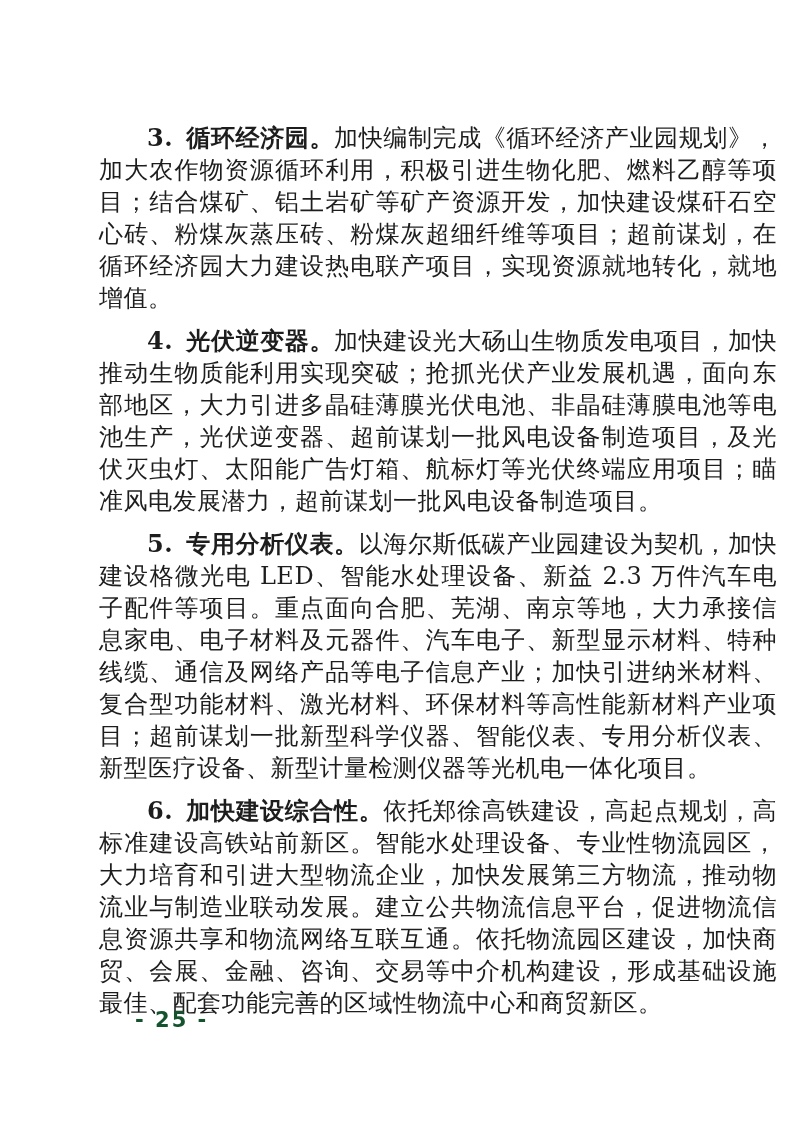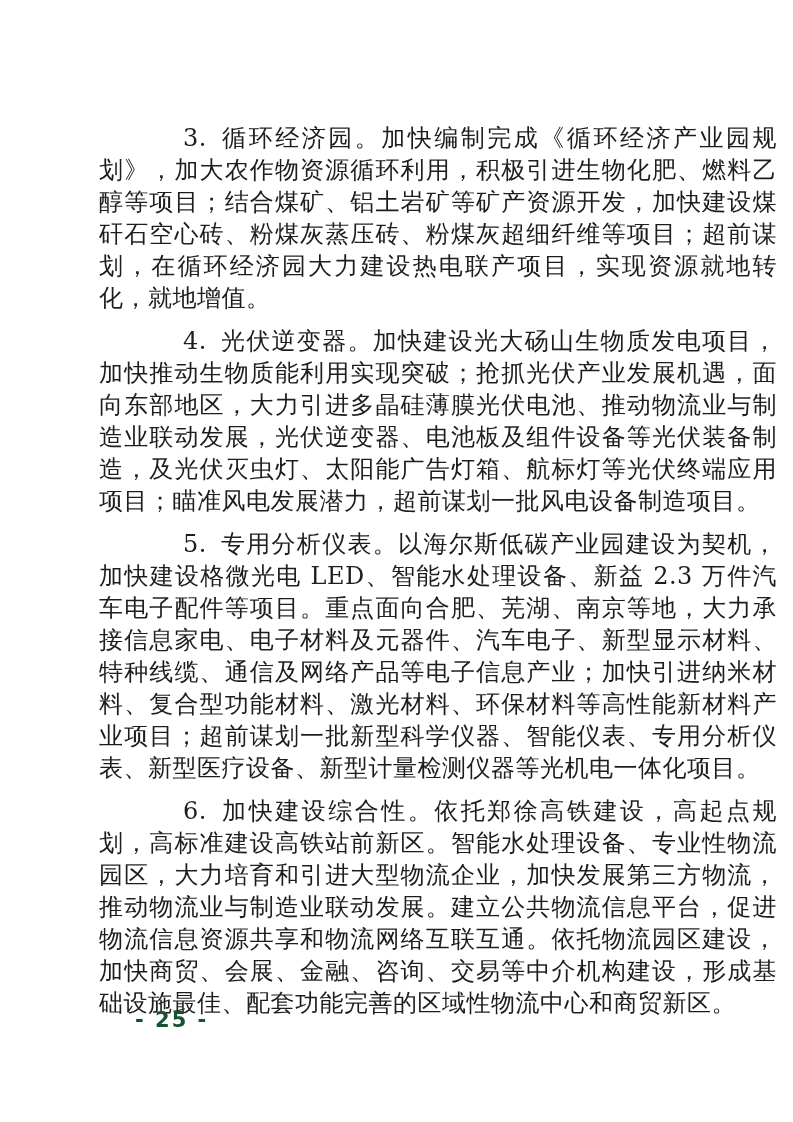--- a/index.html
+++ b/index.html
@@ -26,22 +26,21 @@
     margin: 0 0 11px 0;
     font-size: 24px;
     line-height: 32px;
     color: #1d1d1d;
     text-align: justify;
     text-indent: 2em;
     letter-spacing: 0.5px;
     word-break: break-all;
   }
   .para-lead {
-    font-weight: normal;
-    margin-left: 36px;
+    font-weight: bold;
   }
   .para-num {
     margin-right: 0.55em;
   }
   .page-number {
     position: absolute;
     left: 135px;
     top: 1008px;
     font-size: 21px;
     font-weight: bold;
@@ -54,21 +53,21 @@
 <body>
 
 <div class="page">
   <div class="content">
 
     <p class="para">
       <span class="para-lead"><span class="para-num">3.</span><span>循环经济园。</span></span><span>加快编制完成《循环经济产业园规划》，加大农作物资源循环利用，积极引进生物化肥、燃料乙醇等项目；结合煤矿、铝土岩矿等矿产资源开发，加快建设煤矸石空心砖、粉煤灰蒸压砖、粉煤灰超细纤维等项目；超前谋划，在循环经济园大力建设热电联产项目，实现资源就地转化，就地增值。</span>
     </p>
 
     <p class="para">
-      <span class="para-lead"><span class="para-num">4.</span><span>光伏逆变器。</span></span><span>加快建设光大砀山生物质发电项目，加快推动生物质能利用实现突破；抢抓光伏产业发展机遇，面向东部地区，大力引进多晶硅薄膜光伏电池、推动物流业与制造业联动发展，光伏逆变器、电池板及组件设备等光伏装备制造，及光伏灭虫灯、太阳能广告灯箱、航标灯等光伏终端应用项目；瞄准风电发展潜力，超前谋划一批风电设备制造项目。</span>
+      <span class="para-lead"><span class="para-num">4.</span><span>光伏逆变器。</span></span><span>加快建设光大砀山生物质发电项目，加快推动生物质能利用实现突破；抢抓光伏产业发展机遇，面向东部地区，大力引进多晶硅薄膜光伏电池、非晶硅薄膜电池等电池生产，光伏逆变器、超前谋划一批风电设备制造项目，及光伏灭虫灯、太阳能广告灯箱、航标灯等光伏终端应用项目；瞄准风电发展潜力，超前谋划一批风电设备制造项目。</span>
     </p>
 
     <p class="para">
       <span class="para-lead"><span class="para-num">5.</span><span>专用分析仪表。</span></span><span>以海尔斯低碳产业园建设为契机，加快建设格微光电 LED、智能水处理设备、新益 2.3 万件汽车电子配件等项目。重点面向合肥、芜湖、南京等地，大力承接信息家电、电子材料及元器件、汽车电子、新型显示材料、特种线缆、通信及网络产品等电子信息产业；加快引进纳米材料、复合型功能材料、激光材料、环保材料等高性能新材料产业项目；超前谋划一批新型科学仪器、智能仪表、专用分析仪表、新型医疗设备、新型计量检测仪器等光机电一体化项目。</span>
     </p>
 
     <p class="para">
       <span class="para-lead"><span class="para-num">6.</span><span>加快建设综合性。</span></span><span>依托郑徐高铁建设，高起点规划，高标准建设高铁站前新区。智能水处理设备、专业性物流园区，大力培育和引进大型物流企业，加快发展第三方物流，推动物流业与制造业联动发展。建立公共物流信息平台，促进物流信息资源共享和物流网络互联互通。依托物流园区建设，加快商贸、会展、金融、咨询、交易等中介机构建设，形成基础设施最佳、配套功能完善的区域性物流中心和商贸新区。</span>
     </p>
 

